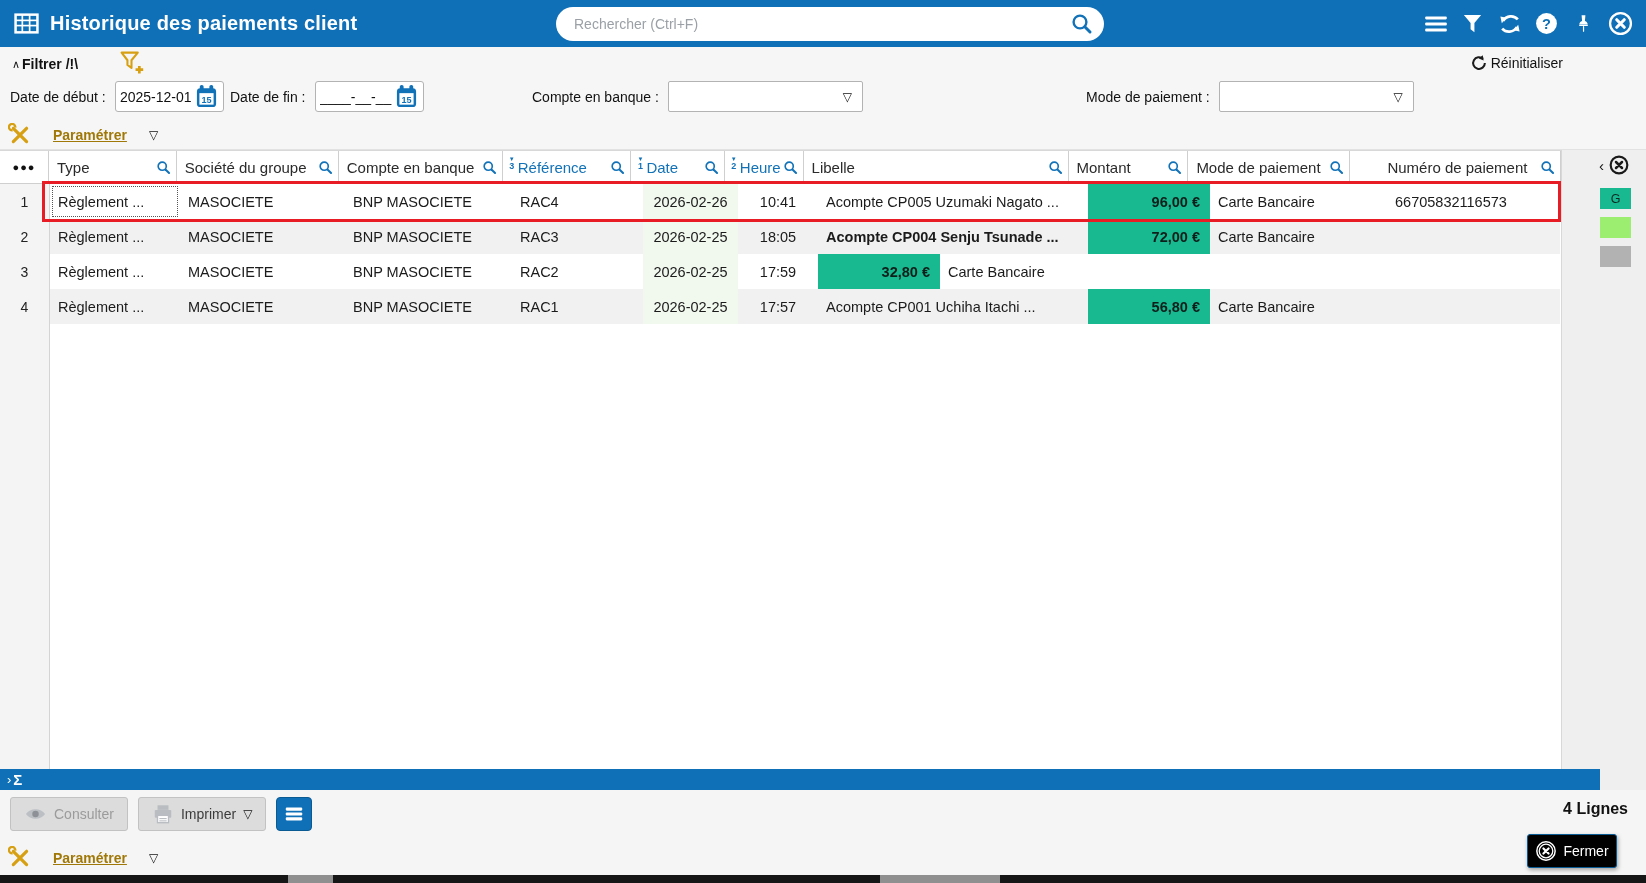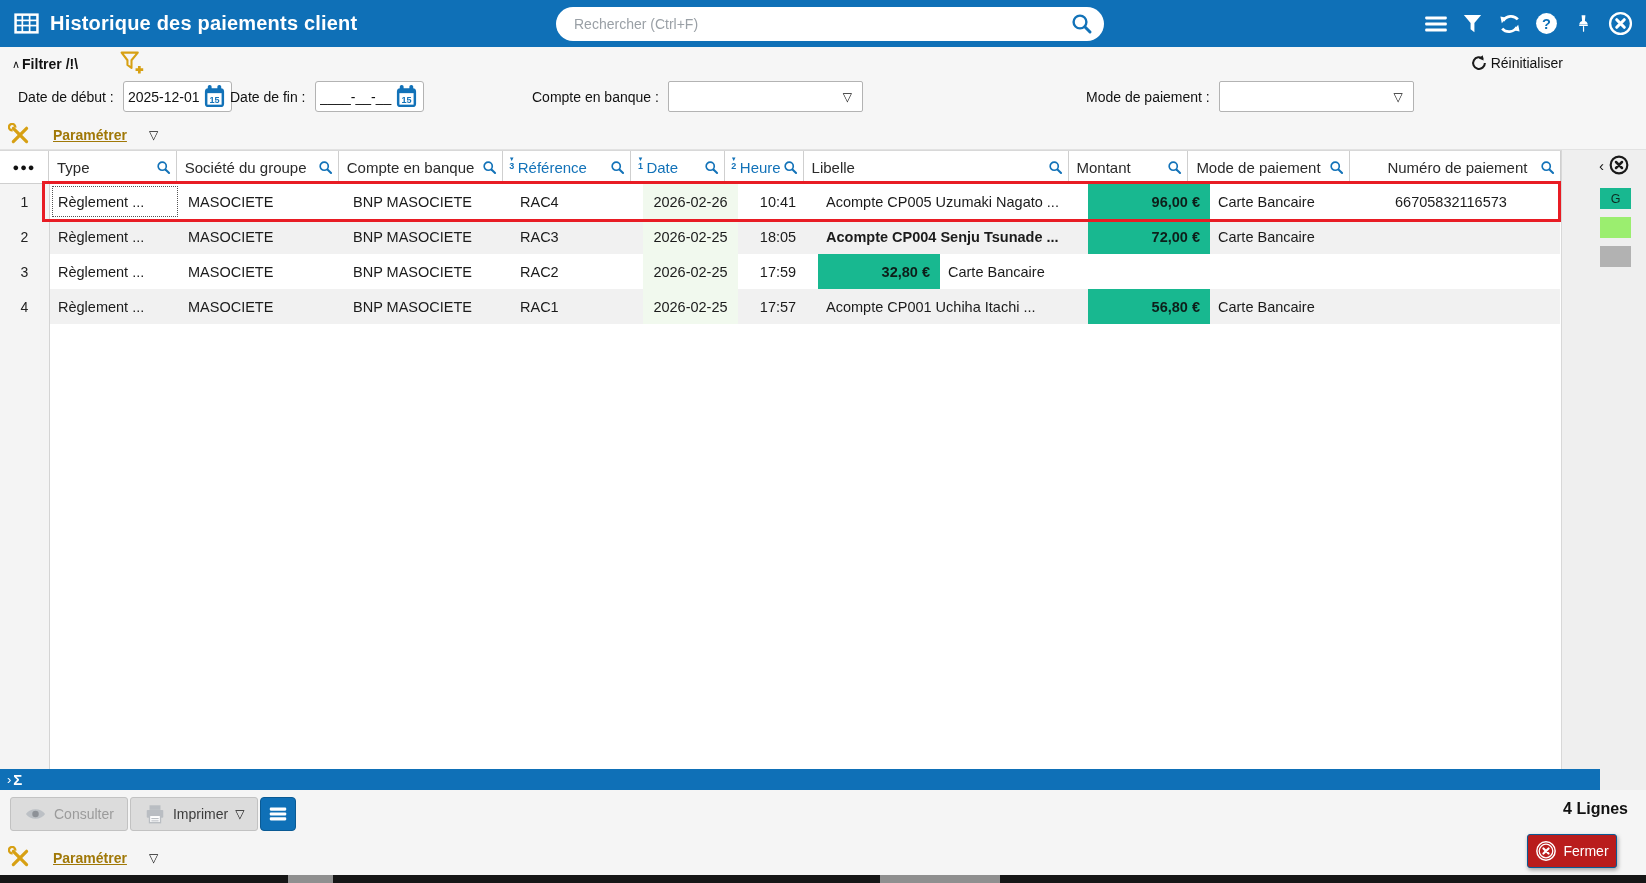--- a/index.html
+++ b/index.html
@@ -17,21 +17,21 @@
   .tb-icon{width:27px;height:27px;display:flex;align-items:center;justify-content:center;cursor:pointer}
 
   
   .filter-panel{position:absolute;top:47px;left:0;right:0;height:103px;background:#f6f6f6;border-bottom:1px solid #e2e2e2}
   .f-row1{position:absolute;top:9px;left:12px;display:flex;align-items:center;font-size:14px;color:#111}
   .f-caret{font-size:11px;margin-right:2px}
   .f-title{font-weight:bold}
   .funnel-add{position:absolute;left:118px;top:2px;cursor:pointer}
   .reset-btn{position:absolute;top:8px;right:83px;display:flex;gap:4px;align-items:center;font-size:14px;color:#111;cursor:pointer}
   .fgroup{position:absolute;top:34px;height:31px;display:flex;align-items:center;gap:9px;font-size:14px;color:#111}
-  .g-datestart{left:18px}.g-dateend{left:230px}.g-bank{left:532px}.g-mode{left:1086px}
+  .g-datestart{left:10px}.g-dateend{left:230px}.g-bank{left:532px}.g-mode{left:1086px}
   .date-box{display:flex;align-items:center;background:#fff;border:1px solid #b3b3b3;border-radius:3px;height:31px;padding:0 5px 0 4px;gap:3px}
   .date-box input{width:72px;border:none;outline:none;font-size:14px;text-align:center;color:#111;font-family:inherit;background:transparent}
   .sel-box{width:195px;height:31px;background:#fff;border:1px solid #b3b3b3;border-radius:2px;display:flex;align-items:center;padding:0 10px;color:#333;cursor:pointer}
   .sel-value{flex:1;font-size:14px}
   .sel-caret,.dd-caret{font-size:12px;color:#111;line-height:1}
   .param-link{display:flex;align-items:center;gap:22px;cursor:pointer}
   .param-top{position:absolute;left:8px;top:76px}
   .link-text{color:#a07807;text-decoration:underline;font-size:14px;font-weight:bold}
 
   
@@ -67,28 +67,28 @@
   .swatch{width:31px;height:21px;display:flex;align-items:center;justify-content:center;font-size:12.5px;color:#0d2b22;cursor:pointer}
 
   
   .sum-row{position:absolute;top:769px;left:0;right:0;height:21px;background:#efefef}
   .sum-bar{position:absolute;left:0;top:0;width:1600px;height:21px;background:#0f70b7;color:#fff;display:flex;align-items:center;padding-left:7px;gap:2px;cursor:pointer}
   .sum-expand{font-size:13px;line-height:1}
   .sigma{font-size:15px;font-weight:bold;line-height:1}
 
   
   .footer{position:absolute;top:790px;left:0;right:0;height:85px;background:#f5f5f5}
-  .btnrow{position:absolute;top:7px;left:10px;display:flex;gap:2px;align-items:center}
+  .btnrow{position:absolute;top:7px;left:10px;display:flex;gap:10px;align-items:center}
   .gbtn{height:34px;background:#dcdcdc;border:1px solid #c2c2c2;border-radius:3px;padding:0 13px;display:flex;align-items:center;gap:7px;font-size:14px;cursor:pointer}
   .gbtn.consulter{color:#9b9b9b}
   .gbtn.imprimer{color:#3c3c3c}
   .bluebtn{width:36px;height:34px;background:#0f70b7;border:1px solid #0a5a94;border-radius:4px;display:flex;align-items:center;justify-content:center;cursor:pointer}
   .lines-count{position:absolute;top:10px;right:18px;font-weight:bold;font-size:16px;color:#111}
   .param-bottom{position:absolute;left:8px;top:56px}
-  .fermer{position:absolute;right:29px;top:44px;width:90px;height:34px;background:#b91c1c;color:#fff;border:1px solid #0a5a94;border-radius:3px;display:flex;align-items:center;justify-content:center;gap:6px;font-size:14px;box-shadow:1px 2px 4px rgba(0,0,0,.35);cursor:pointer}
+  .fermer{position:absolute;right:29px;top:44px;width:90px;height:34px;background:#000000;color:#fff;border:1px solid #0a5a94;border-radius:3px;display:flex;align-items:center;justify-content:center;gap:6px;font-size:14px;box-shadow:1px 2px 4px rgba(0,0,0,.35);cursor:pointer}
 
   
   .taskbar{position:absolute;left:0;right:0;bottom:0;height:8px;background:#161616}
   .task-seg{position:absolute;top:0;bottom:0;background:#8f8f8f}
 </style>
 </head>
 <body>
 
 <header class="titlebar">
   <span class="app-icon">

